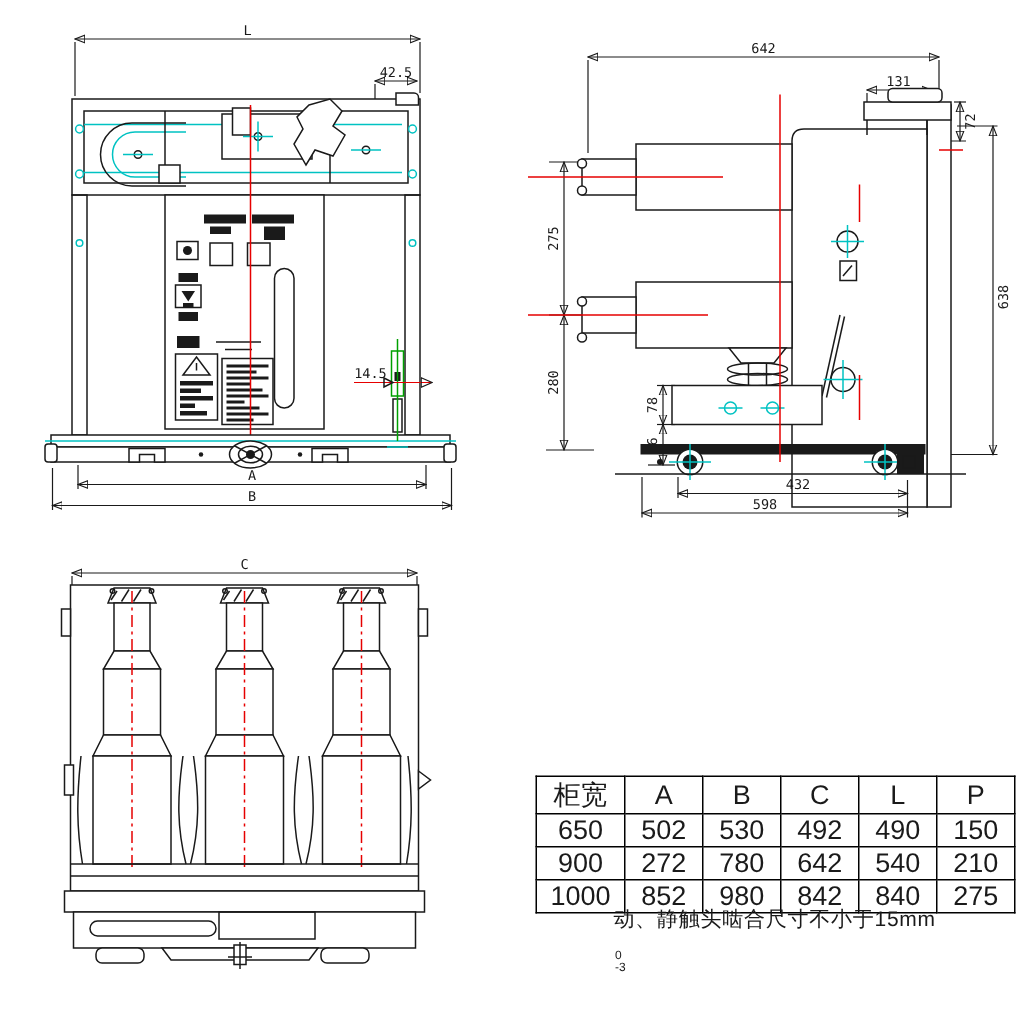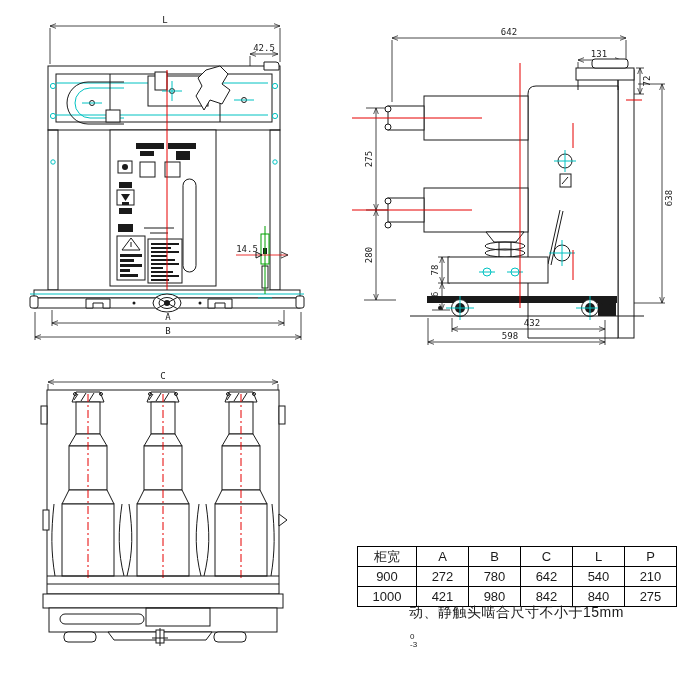--- a/index.html
+++ b/index.html
@@ -10,22 +10,22 @@
   svg line,svg path,svg rect,svg circle,svg ellipse,svg polygon,svg polyline{
       stroke:#1a1a1a;stroke-width:1;fill:none;}
   .dim line{stroke-width:.8;}
   svg text{font-family:"DejaVu Sans Mono","Liberation Sans",monospace;font-size:9px;
       fill:#1a1a1a;stroke:none;text-anchor:middle;}
   .cyan{stroke:#00c2c2;}
   .red{stroke:#e60000;}
   .green{stroke:#00a000;}
   .fillb{fill:#1a1a1a;stroke:none;}
   .fillw{fill:#ffffff;}
-  #dim-table{position:absolute;left:357px;top:546px;border-collapse:collapse;
-      font-size:13px;}
+  #dim-table{position:absolute;left:357px;top:517px;border-collapse:collapse;
+      font-size:18px;}
   #dim-table td{border:1px solid #000;text-align:center;height:19px;padding:0 2px;}
   #dim-table td.c0{width:54px;}
   #dim-table td{width:47px;}
   #notes{position:absolute;left:409px;top:603px;font-size:14px;line-height:19px;
       letter-spacing:.5px;}
   .tol{display:inline-flex;flex-direction:column;font-size:8px;line-height:8px;
       vertical-align:-3px;margin-left:1px;letter-spacing:0;}
 </style>
 </head>
 <body>
@@ -436,30 +436,38 @@
     <tbody>
         <tr>
       <td class="c0">柜宽</td>
       <td>A</td>
       <td>B</td>
       <td>C</td>
       <td>L</td>
       <td>P</td>
     </tr>
     <tr>
+      <td class="c0">650</td>
+      <td>502</td>
+      <td>530</td>
+      <td>492</td>
+      <td>490</td>
+      <td>150</td>
+    </tr>
+    <tr>
       <td class="c0">900</td>
       <td>272</td>
       <td>780</td>
       <td>642</td>
       <td>540</td>
       <td>210</td>
     </tr>
     <tr>
       <td class="c0">1000</td>
-      <td>421</td>
+      <td>852</td>
       <td>980</td>
       <td>842</td>
       <td>840</td>
       <td>275</td>
     </tr>
   </tbody>
     </table>
 
   <div id="notes">
     <div>动、静触头啮合尺寸不小于15mm</div>

